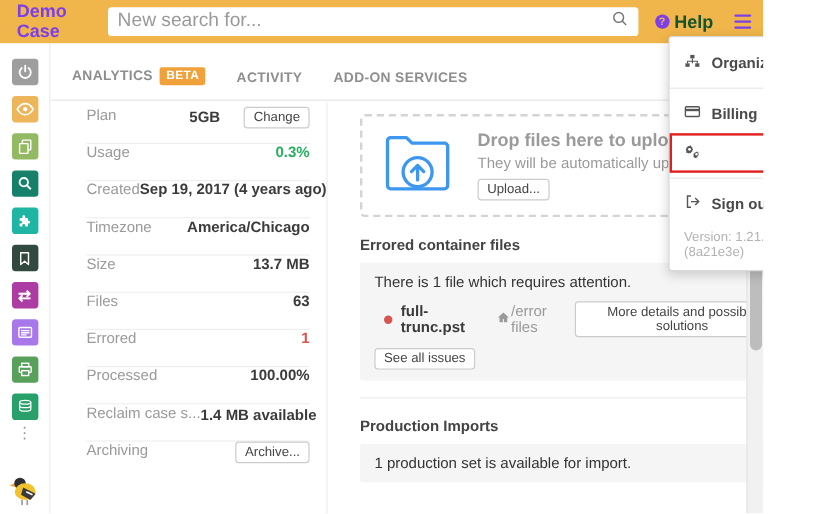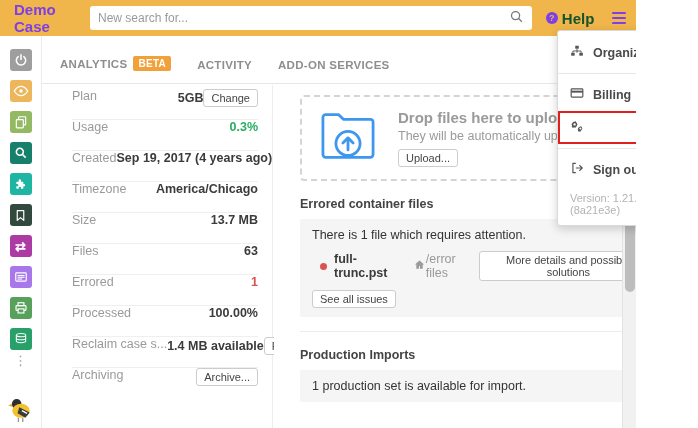--- a/index.html
+++ b/index.html
@@ -4,21 +4,21 @@
 <style>
   * { margin:0; padding:0; box-sizing:border-box; }
   html,body { width:698px; height:428px; overflow:hidden; }
   body { font-family:"Liberation Sans", sans-serif; background:#fff; position:relative; color:#333; }
   .app { position:absolute; inset:0; width:636px; height:428px; overflow:hidden; background:#fff; }
 
   
   .header { position:absolute; top:0; left:0; right:0; height:36px; background:#F0B54B; display:flex; align-items:center; padding:0 10px 0 14px; z-index:20; }
   .case-title { color:#7C3FE8; font-weight:bold; font-size:15px; width:76px; flex:none; }
   .searchbox { height:24px; width:514px; background:#fff; border-radius:3px; display:flex; align-items:center; padding:0 8px; }
-  .searchbox input { flex:1; border:none; outline:none; font-size:12px; color:#444; font-family:"Liberation Sans",sans-serif; background:transparent; }
+  .searchbox input { flex:1; border:none; outline:none; font-size:16px; color:#444; font-family:"Liberation Sans",sans-serif; background:transparent; }
   .searchbox input::placeholder { color:#9a9a9a; }
   .mag { flex:none; }
   .helpwrap { display:flex; align-items:center; gap:4px; margin-left:14px; cursor:pointer; }
   .help-q { width:12px; height:12px; border-radius:50%; background:#7C3FE8; color:#F0B54B; font-size:9px; font-weight:bold; display:flex; align-items:center; justify-content:center; }
   .help-label { color:#14532d; font-weight:bold; font-size:15px; }
   .burger { margin-left:18px; width:16px; display:flex; flex-direction:column; gap:3px; cursor:pointer; }
   .burger span { height:2px; background:#7C3FE8; border-radius:1px; }
 
   
   .rail { position:absolute; top:36px; left:0; width:42px; bottom:0; background:#fff; border-right:1px solid #ececec; z-index:5; }
@@ -33,21 +33,21 @@
   .tabs { position:absolute; top:36px; left:42px; right:14px; height:48px; background:#fff; border-bottom:1px solid #e7e7e7; display:flex; align-items:flex-end; padding-left:18px; gap:26px; }
   .tab { font-size:11.5px; font-weight:bold; color:#8e8e8e; padding-bottom:12px; letter-spacing:.3px; cursor:pointer; display:flex; align-items:center; gap:6px; }
   .tab.active { color:#3898D8; border-bottom:2px solid #3898D8; padding-bottom:10px; }
   .beta { background:#F0A13A; color:#fff; font-size:10px; font-weight:bold; padding:2px 5px; border-radius:2px; }
 
   
   .summary { position:absolute; top:85px; left:42px; width:231px; bottom:0; border-right:1px solid #ededed; padding:4px 14px 0 18px; background:#fff; }
   .srow { display:flex; align-items:flex-start; justify-content:space-between; height:31px; border-bottom:1px solid #efefef;margin-left:12px; }
   .srow:last-child { border-bottom:none; }
   .slabel { color:#9a9a9a; font-size:12.5px; white-space:nowrap; }
-  .sval { display:flex; align-items:center; gap:0; font-size:12.5px; font-weight:bold; color:#3b3b3b; white-space:nowrap; }
+  .sval { display:flex; align-items:center; gap:20px; font-size:12.5px; font-weight:bold; color:#3b3b3b; white-space:nowrap; }
   .sval .green { color:#27AE60; }
   .sval .red { color:#D9534F; }
   .btn { background:#fff; border:1px solid #ccc; border-radius:3px; font-size:11px; color:#444; padding:2px 7px; cursor:pointer; font-family:"Liberation Sans",sans-serif; }
 
   
   .content { position:absolute; top:85px; left:274px; width:410px; bottom:0; background:#fff; padding:10px 14px 0 26px; }
   .dropzone { border:2px dashed #d4d4d4; border-radius:4px; height:86px; display:flex; align-items:center; padding:0 16px; gap:20px; }
   .dz-title { color:#9a9a9a; font-size:15px; font-weight:bold; }
   .dz-sub { color:#9a9a9a; font-size:12.5px; margin:3px 0 5px 0; white-space:nowrap; }
   .sec-title { font-size:12.5px; font-weight:bold; color:#444; margin:16px 0 8px 0; }

